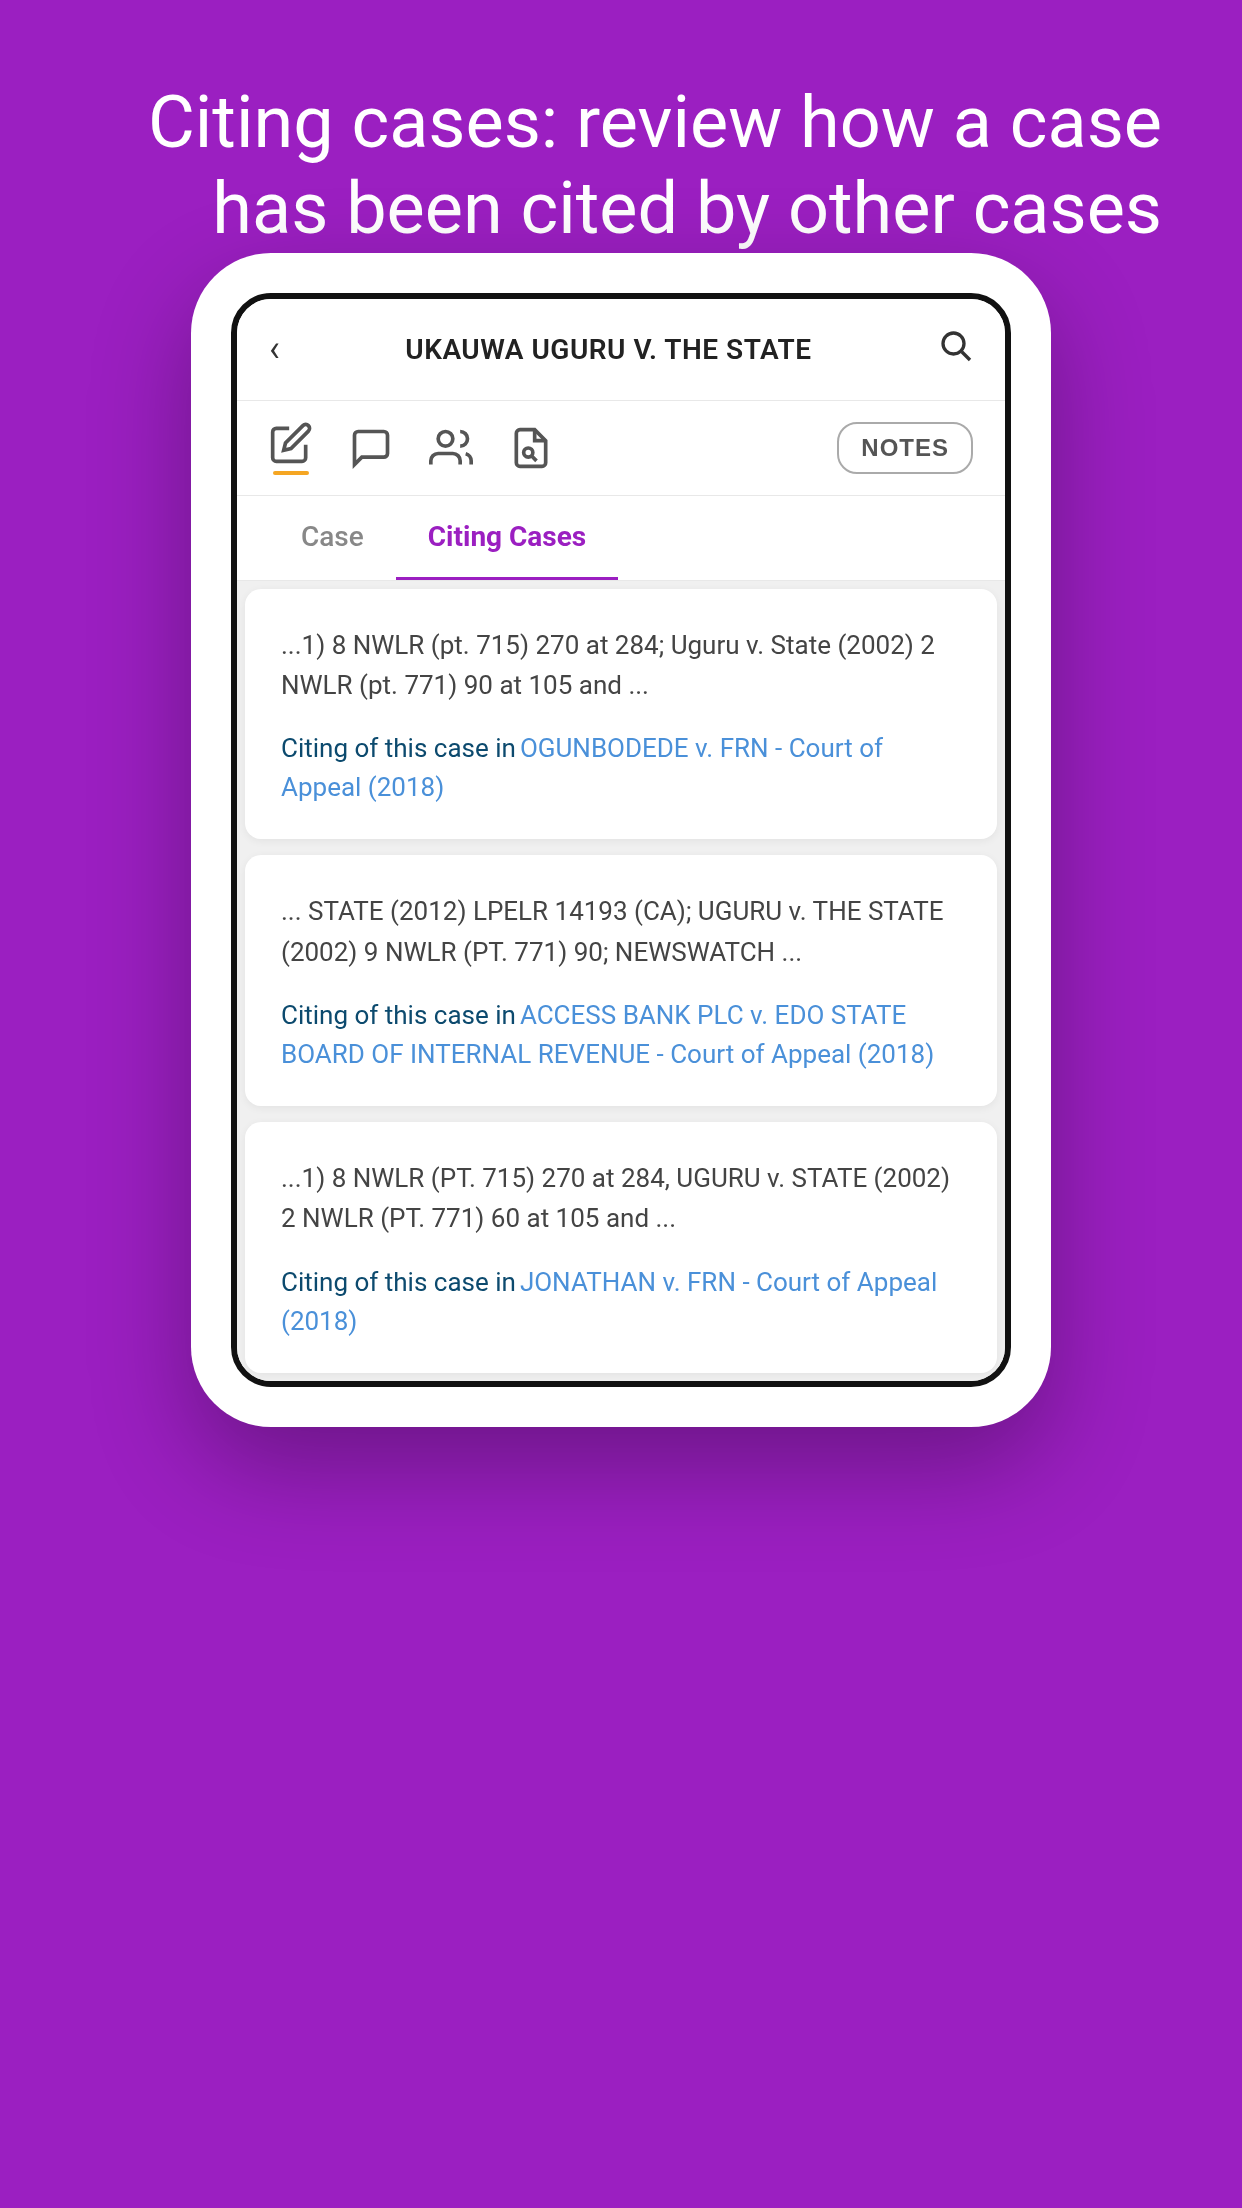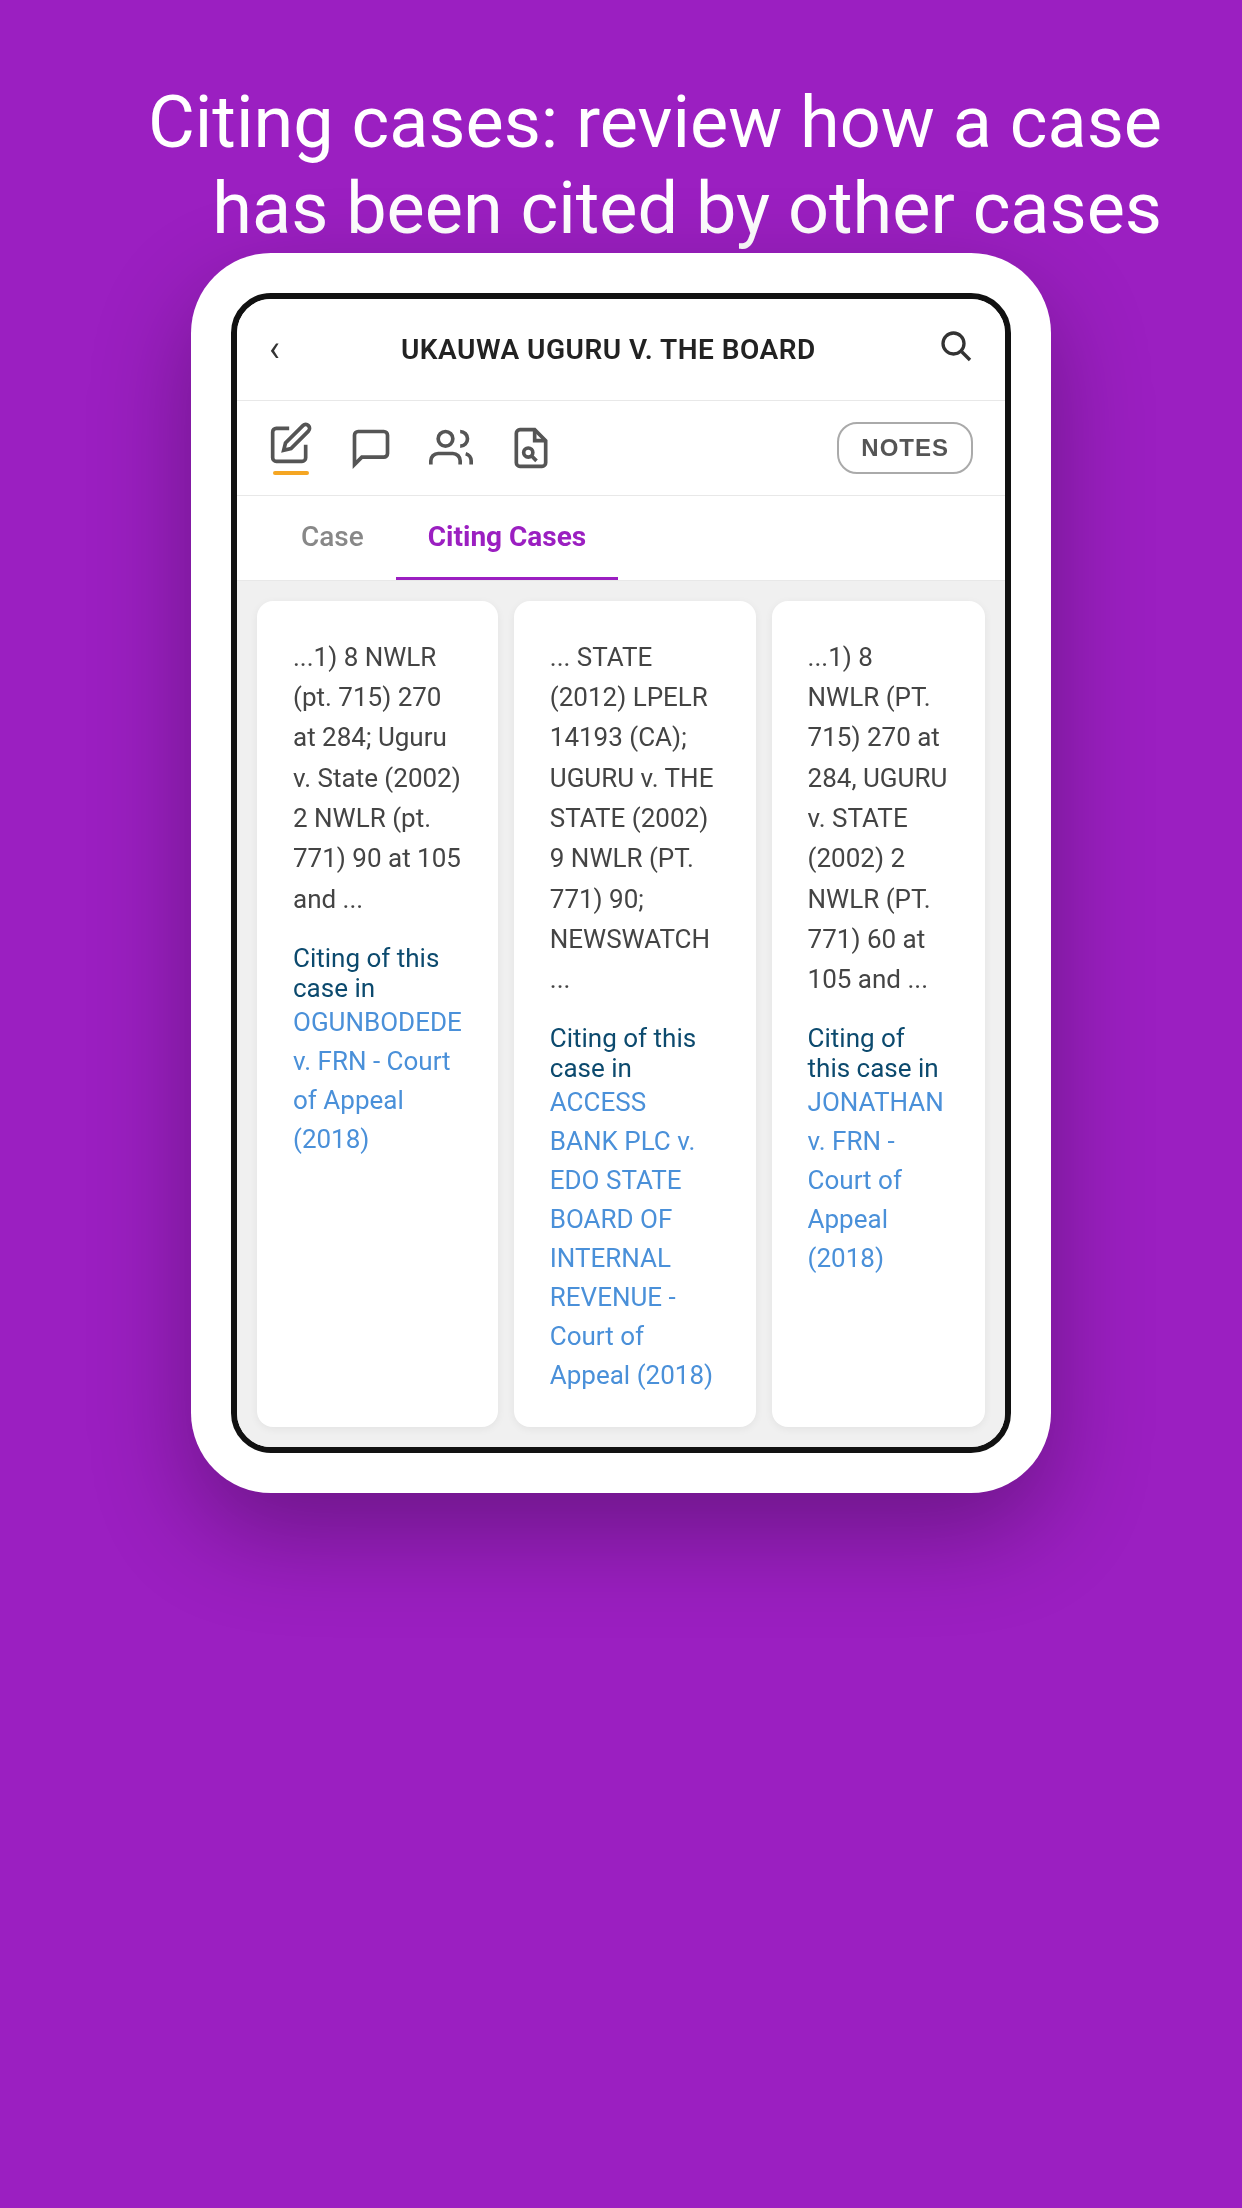--- a/index.html
+++ b/index.html
@@ -134,23 +134,23 @@
 
     .tab.active {
       color: #9B1FC1;
       border-bottom: 3px solid #9B1FC1;
       font-weight: 700;
     }
 
     
     .content {
       background: #f0f0f0;
-      padding: 20px;
-      display: flex;
-      flex-direction: row;
+      padding: 8px;
+      display: flex;
+      flex-direction: column;
       gap: 16px;
     }
 
     
     .citation-card {
       background: #ffffff;
       border-radius: 16px;
       padding: 36px 36px 32px;
       box-shadow: 0 2px 8px rgba(0,0,0,0.06);
     }
@@ -178,21 +178,21 @@
 </head>
 <body>
 
 <div class="hero-text">Citing cases: review how a case has been cited by other cases</div>
 
 <div class="phone-wrapper">
   <div class="phone-screen">
 
     <div class="nav-bar">
       <span class="nav-back">‹</span>
-      <span class="nav-title">UKAUWA UGURU V. THE BOARD</span>
+      <span class="nav-title">UKAUWA UGURU V. THE STATE</span>
       <span class="nav-search">
         <svg viewBox="0 0 24 24" width="36" height="36" fill="none" stroke="#333" stroke-width="2.2">
           <circle cx="11" cy="11" r="7"></circle>
           <line x1="16.5" y1="16.5" x2="22" y2="22"></line>
         </svg>
       </span>
     </div>
 
     <div class="toolbar">
 

